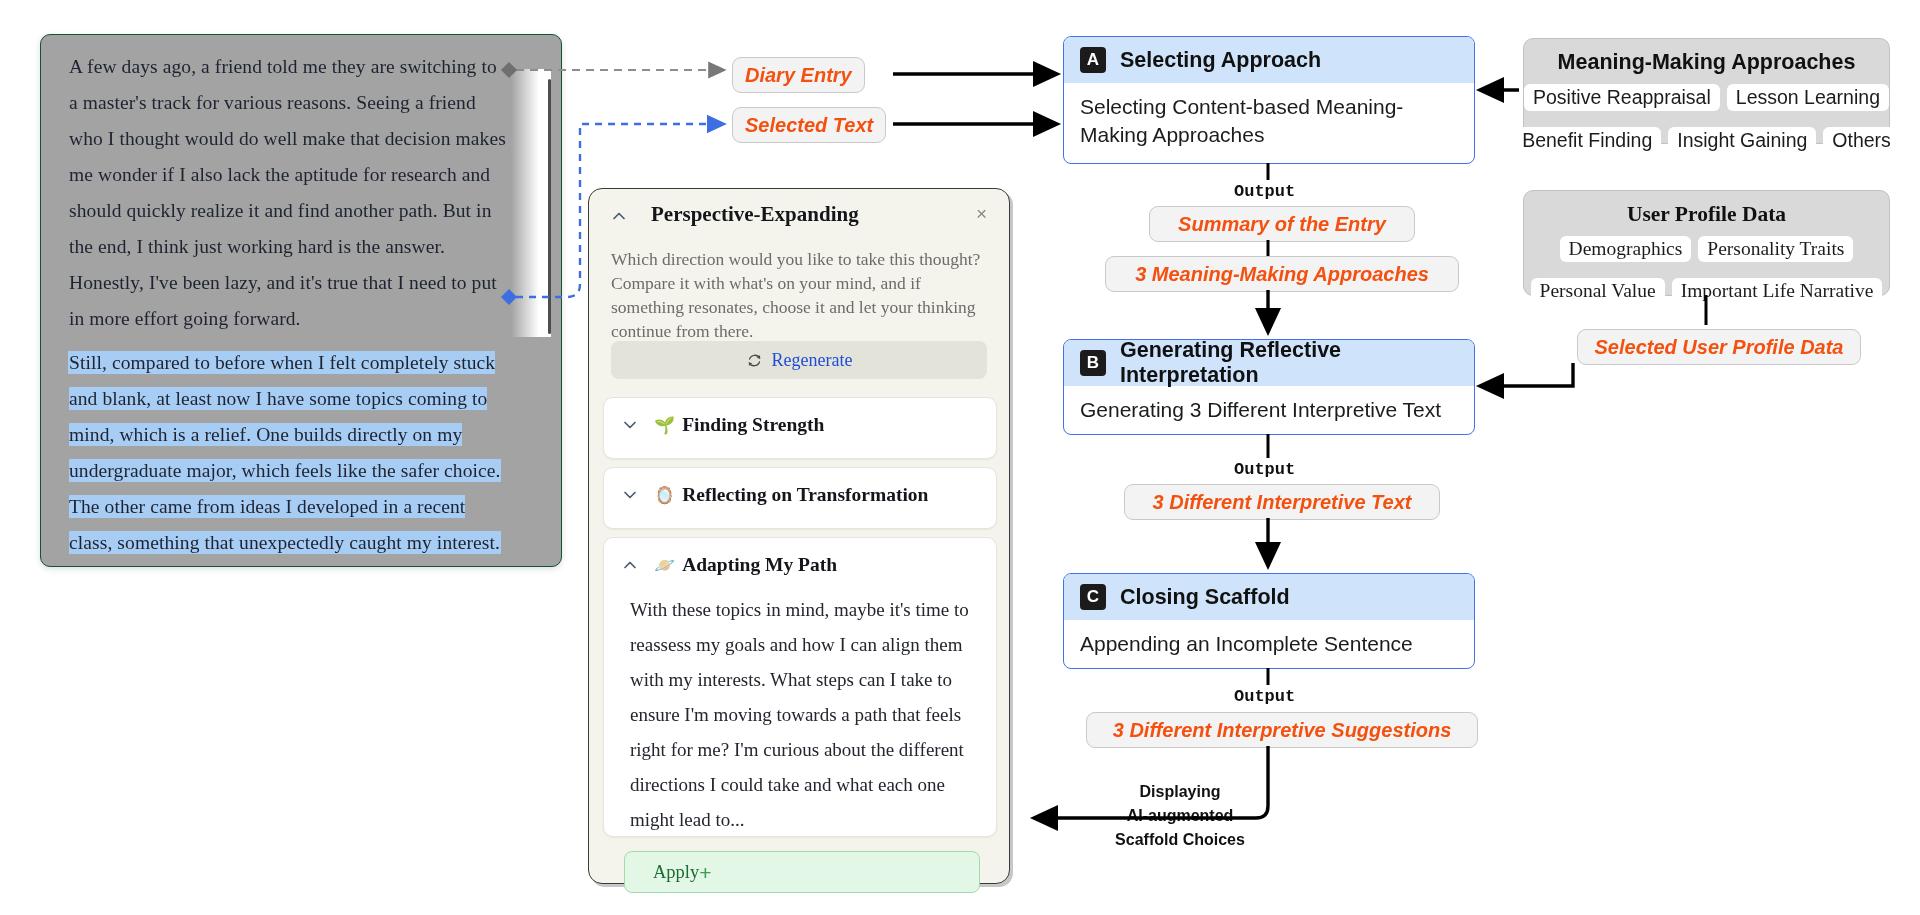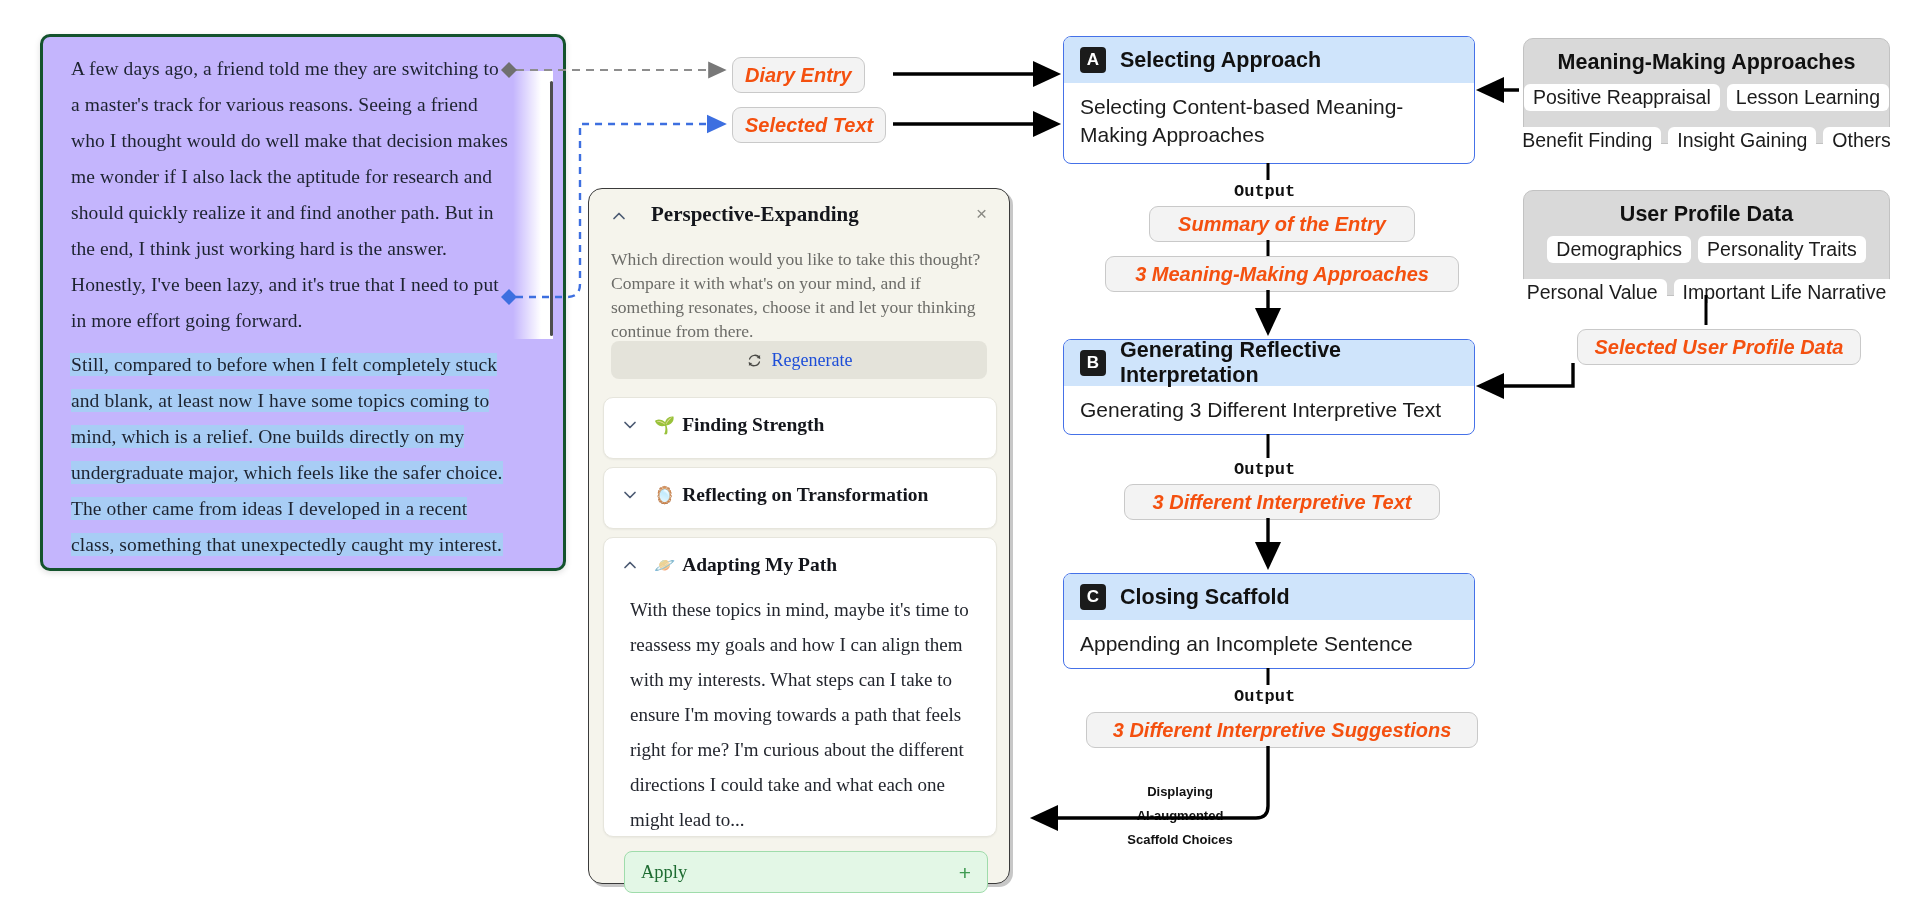--- a/index.html
+++ b/index.html
@@ -6,21 +6,21 @@
   body{
     width:1920px;height:915px;background:#ffffff;
     font-family:"Liberation Sans",sans-serif;
     overflow:hidden;position:relative;
   }
   .stage{position:absolute;left:0;top:0;width:1920px;height:915px;}
 
   
   #diary-card{
     position:absolute;left:40px;top:34px;width:520px;height:531px;
-    background:#c4b5fd;border:3px solid #14532d;border-radius:10px;
+    background:#a3a3a3;border:1px solid #14532d;border-radius:10px;
     box-shadow:0 2px 6px rgba(0,0,0,.13);
     overflow:hidden;
   }
   #diary-text{
     position:absolute;left:28px;top:14px;width:440px;
     font-family:"Liberation Serif",serif;
     font-size:19.5px;line-height:36px;color:#1d2330;
     letter-spacing:.1px;
   }
   #diary-text p{margin:0 0 8px 0;}
@@ -76,24 +76,24 @@
   .acc-emoji{margin-left:16px;font-size:17px;line-height:1;}
   .acc-label{
     margin-left:7px;font-family:"Liberation Serif",serif;font-weight:bold;
     font-size:19.5px;color:#14161c;
   }
   .acc-body{
     padding:0 26px 0 26px;
     font-family:"Liberation Serif",serif;font-size:19px;line-height:35px;color:#23262e;
   }
   .apply-btn{
-    margin:14px 8px 18px 20px;height:40px;background:#e3f7e6;
+    margin:14px 16px 18px 20px;height:40px;background:#e3f7e6;
     border:1px solid #9fdcab;border-radius:8px;
-    display:flex;align-items:center;justify-content:space-between;
-    padding:0 16px;cursor:pointer;
+    display:flex;align-items:center;
+    padding:0 28px;cursor:pointer;
   }
   .apply-btn .lbl{font-family:"Liberation Serif",serif;font-size:18.5px;color:#1d6b31;}
   .apply-btn .plus{font-size:21px;color:#3f9b52;line-height:1;}
 
   
   .pill{
     position:absolute;background:#f3f3f3;border:1px solid #c9c9c9;border-radius:9px;
     display:flex;align-items:center;justify-content:center;
     font-family:"Liberation Sans",sans-serif;font-style:italic;font-weight:bold;
     font-size:20px;color:#f4500f;white-space:nowrap;padding:0 12px;height:34px;
@@ -130,21 +130,21 @@
     background:#fff;border-radius:6px;padding:2px 9px;font-size:19.5px;color:#1c1c1c;
     white-space:nowrap;
   }
 
   
   .out-label{
     position:absolute;font-family:"Liberation Mono",monospace;font-weight:bold;
     font-size:17px;color:#111;
   }
   .flow-note{
-    position:absolute;font-weight:bold;font-size:13px;line-height:24px;
+    position:absolute;font-weight:bold;font-size:16px;line-height:24px;
     color:#111;text-align:center;
   }
 
   svg.overlay{position:absolute;left:0;top:0;width:1920px;height:915px;pointer-events:none;}
 </style>
 </head>
 <body>
 
 <div class="stage">
 
@@ -263,21 +263,21 @@
       <div class="chip">Positive Reappraisal</div>
       <div class="chip">Lesson Learning</div>
     </div>
     <div class="chiprow">
       <div class="chip">Benefit Finding</div>
       <div class="chip">Insight Gaining</div>
       <div class="chip">Others</div>
     </div>
   </div>
 
-  <div class="refpanel" style="left:1523px;top:190px;width:365px;height:104px;">
+  <div class="refpanel" style="left:1523px;top:190px;width:365px;height:104px;font-family:Liberation Serif, serif;">
     <div class="rp-title">User Profile Data</div>
     <div class="chiprow">
       <div class="chip">Demographics</div>
       <div class="chip">Personality Traits</div>
     </div>
     <div class="chiprow">
       <div class="chip">Personal Value</div>
       <div class="chip">Important Life Narrative</div>
     </div>
   </div>

